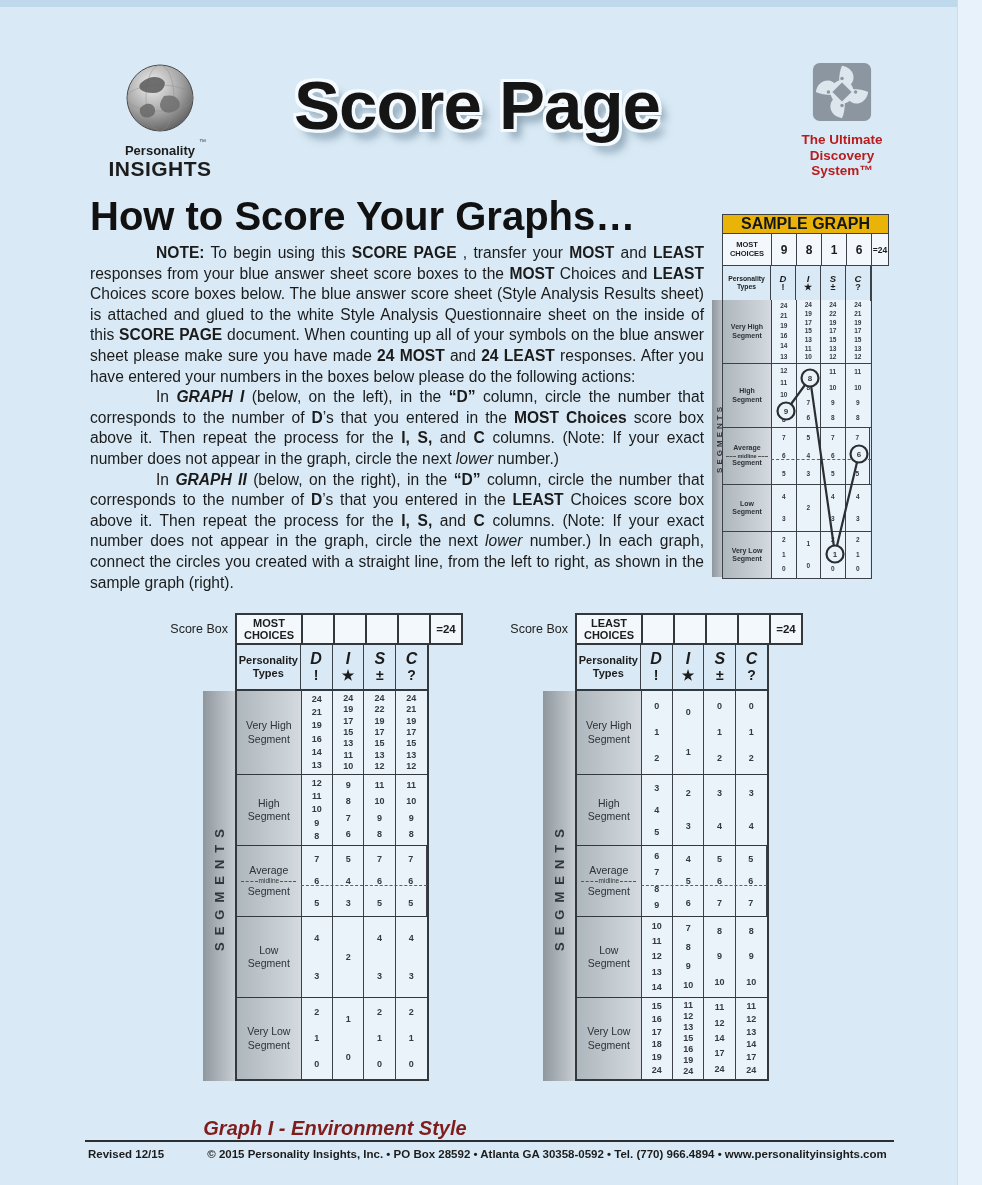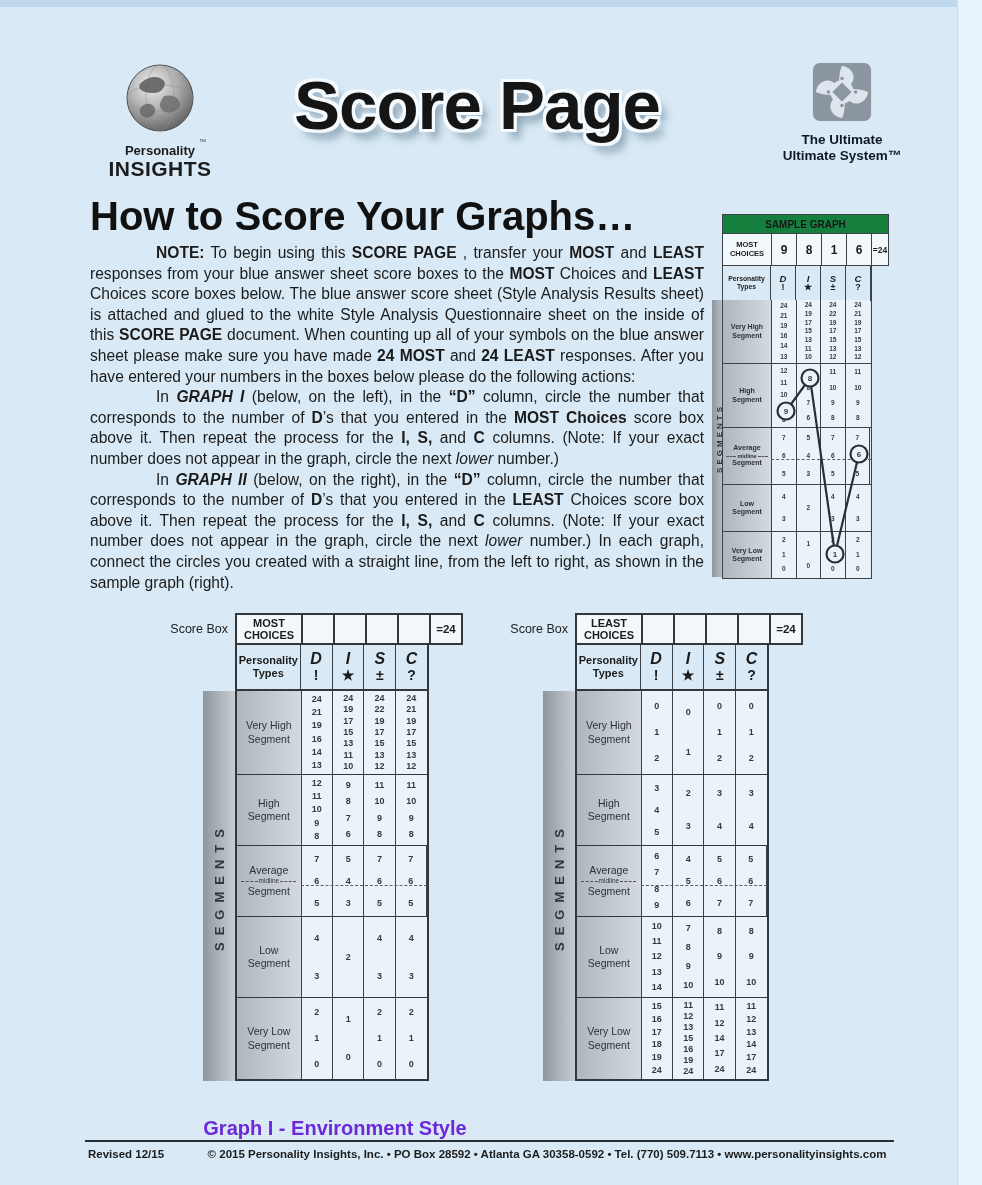--- a/index.html
+++ b/index.html
@@ -12,41 +12,41 @@
   
   .brand-left{position:absolute;left:100px;top:62px;width:120px;text-align:center;}
   .brand-left .tm{font-size:7px;text-align:right;height:6px;color:#444;margin-right:14px;}
   .bl1{font-size:13px;font-weight:bold;line-height:1;}
   .bl2{font-size:21px;font-weight:bold;letter-spacing:.5px;line-height:1.1;}
   .title{position:absolute;left:238px;top:66px;width:478px;margin:0;text-align:center;
          font-size:69px;font-weight:800;letter-spacing:-1px;color:#151515;
          text-shadow:-3px -3px 0 #f4fafd,3px -3px 0 #f4fafd,-3px 3px 0 #f4fafd,3px 3px 0 #f4fafd,
                      -3px 0 0 #f4fafd,3px 0 0 #f4fafd,0 -3px 0 #f4fafd,0 3px 0 #f4fafd,
                      7px 9px 9px rgba(110,135,155,.75);}
-  .brand-right{position:absolute;left:780px;top:60px;width:124px;text-align:center;color:#0f172a;}
+  .brand-right{position:absolute;left:780px;top:60px;width:124px;text-align:center;color:#b91c1c;}
   .br-lines{font-size:13.5px;font-weight:bold;line-height:1.15;margin-top:4px;}
 
   .heading{position:absolute;left:90px;top:194px;margin:0;font-size:40px;font-weight:bold;color:#111;}
 
   
   .instructions{position:absolute;left:90px;top:243px;width:614px;font-size:15.6px;line-height:20.6px;
                 text-align:justify;color:#1b1b1b;}
   .instructions p{margin:0;text-indent:66px;}
 
   
   .vtext{writing-mode:vertical-rl;transform:rotate(180deg);font-weight:bold;color:#2f363c;}
 
   
   .sample{position:absolute;left:712px;top:214px;width:177px;height:366px;font-weight:bold;}
   .s-side{position:absolute;left:0;top:86px;width:14px;height:277px;
           background:linear-gradient(90deg,#8f979e,#c7cdd2);display:flex;align-items:center;justify-content:center;}
   .s-side .vtext{font-size:8px;letter-spacing:3px;}
-  .s-title{position:absolute;left:10px;top:0;right:0;height:20px;background:#15803d;border:1.5px solid #3c4247;
+  .s-title{position:absolute;left:10px;top:0;right:0;height:20px;background:#eab308;border:1.5px solid #3c4247;
            box-sizing:border-box;display:flex;align-items:center;justify-content:center;
-           font-size:10px;color:#14171a;}
+           font-size:16px;color:#14171a;}
   .s-score{position:absolute;left:10px;top:19px;right:0;height:33px;display:flex;border:1.5px solid #3c4247;
            border-top-width:1px;box-sizing:border-box;background:#f2f8fc;}
   .s-sc-label{width:48px;border-right:1.5px solid #3c4247;display:flex;flex-direction:column;
               align-items:center;justify-content:center;font-size:7.5px;line-height:1.1;}
   .s-sc-cell{width:24px;border-right:1.5px solid #3c4247;display:flex;align-items:center;justify-content:center;
              font-size:12px;}
   .s-sc-total{flex:1;display:flex;align-items:center;justify-content:center;font-size:8.5px;}
   .s-types{position:absolute;left:10px;top:51px;width:150px;height:36px;display:flex;
            border:1.5px solid #3c4247;box-sizing:border-box;}
   .s-ty-label{width:48px;border-right:1px solid #3c4247;display:flex;flex-direction:column;align-items:center;
@@ -111,21 +111,21 @@
                 font-size:9px;line-height:9px;color:#343a40;padding:2px 0;box-sizing:border-box;}
   .seg-rows .nc:last-child{border-right:none;}
   .seg-rows .sr:nth-child(1){height:83px;}
   .seg-rows .sr:nth-child(2){height:70px;}
   .seg-rows .sr:nth-child(3){height:70px;}
   .seg-rows .sr:nth-child(4){height:80px;}
   .seg-rows .sr:nth-child(5){height:81px;}
   .seg-rows .midline{left:64px;}
   .seg-rows .mid-label{font-size:6.5px;}
   .caption{margin-left:27px;width:300px;text-align:center;margin-top:6px;}
-  .cap-t{font-size:20px;font-weight:bold;color:#6d28d9;margin-top:36px;}
+  .cap-t{font-size:20px;font-weight:bold;font-style:italic;color:#7f1d1d;margin-top:36px;}
   .cap-s{font-size:14.5px;font-weight:bold;margin-top:2px;}
 
   
   .footer-line{position:absolute;left:85px;right:88px;top:1140px;border-top:2px solid #2a2f33;}
   .revised{position:absolute;left:88px;top:1148px;font-size:11.5px;font-weight:bold;}
   .copyright{position:absolute;left:200px;right:88px;top:1148px;text-align:center;font-size:11.5px;font-weight:bold;}
 </style>
 </head>
 <body>
 
@@ -167,21 +167,21 @@
         <path d="M33 6 C46 8 49 22 39 28 C34 31 29 28 30 23 C30 16 31 10 33 6 Z" transform="rotate(270 33 33)"></path>
       </g>
       <rect x="26" y="26" width="14" height="14" transform="rotate(45 33 33)" fill="#8c96a0"></rect>
       <circle cx="33" cy="19" r="1.8" fill="#8c96a0"></circle>
         <circle cx="47" cy="33" r="1.8" fill="#8c96a0"></circle>
       <circle cx="33" cy="47" r="1.8" fill="#8c96a0"></circle>
         <circle cx="19" cy="33" r="1.8" fill="#8c96a0"></circle>
     </svg>
     <div class="br-lines">
       <div>The Ultimate</div>
-      <div>Ultimate System™</div>
+      <div>Discovery System™</div>
     </div>
   </div>
 
   <h2 class="heading">How to Score Your Graphs…</h2>
 
   <div class="instructions">
     <p><span class="b">NOTE:</span><span> To begin using this </span><span class="b">SCORE PAGE</span><span> , transfer your </span><span class="b">MOST</span><span> and </span><span class="b">LEAST</span><span> responses from your blue answer sheet score boxes to the </span><span class="b">MOST</span><span> Choices and </span><span class="b">LEAST</span><span> Choices score boxes below. The blue answer score sheet (Style Analysis Results sheet) is attached and glued to the white Style Analysis Questionnaire sheet on the inside of this </span><span class="b">SCORE PAGE</span><span> document.  When counting up all of your symbols on the blue answer sheet please make sure you have made </span><span class="b">24 MOST</span><span> and </span><span class="b">24 LEAST</span><span> responses. After you have entered your numbers in the boxes below please do the following actions:</span></p>
     <p><span>In </span><span class="b i">GRAPH I</span><span> (below, on the left), in the </span><span class="b">“D”</span><span> column, circle the number that corresponds to the number of </span><span class="b">D</span><span>’s that you entered in the </span><span class="b">MOST Choices</span><span> score box above it. Then repeat the process for the </span><span class="b">I, S,</span><span> and </span><span class="b">C</span><span> columns. (Note: If your exact number does not appear in the graph, circle the next </span><span class="i">lower</span><span> number.)</span></p>
     <p><span>In </span><span class="b i">GRAPH II</span><span> (below, on the right), in the </span><span class="b">“D”</span><span> column, circle the number that corresponds to the number of </span><span class="b">D</span><span>’s that you entered in the </span><span class="b">LEAST</span><span> Choices score box above it. Then repeat the process for the </span><span class="b">I, S,</span><span> and </span><span class="b">C</span><span> columns. (Note: If your exact number does not appear in the graph, circle the next </span><span class="i">lower</span><span> number.) In each graph, connect the circles you created with a straight line, from the left to right, as shown in the sample graph (right).</span></p>
   </div>
@@ -765,14 +765,14 @@
               <span>17</span>
               <span>24</span>
             </div>
         </div>
       </div>
     </div>
   </section>
 
   <div class="footer-line"></div>
   <div class="revised">Revised 12/15</div>
-  <div class="copyright">© 2015 Personality Insights, Inc. • PO Box 28592 • Atlanta GA 30358-0592 • Tel. (770) 509.7113 • www.personalityinsights.com</div>
+  <div class="copyright">© 2015 Personality Insights, Inc. • PO Box 28592 • Atlanta GA 30358-0592 • Tel. (770) 966.4894 • www.personalityinsights.com</div>
 </div>
 
 </body></html>

